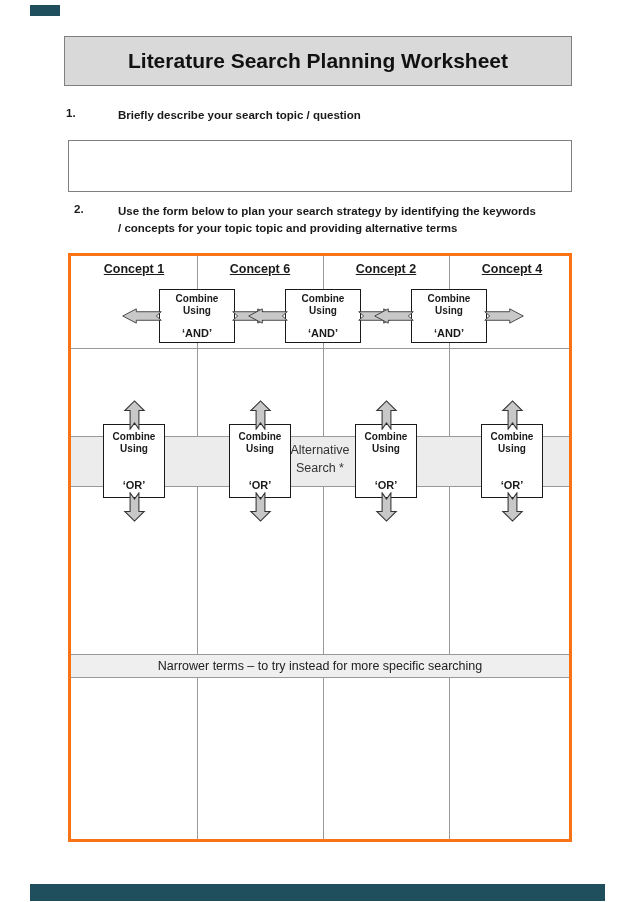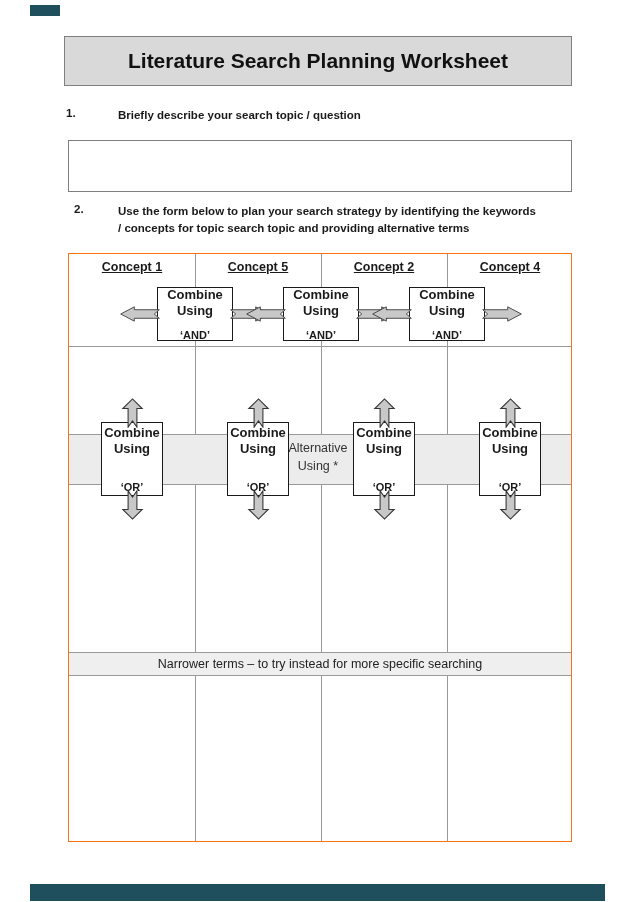--- a/index.html
+++ b/index.html
@@ -28,21 +28,21 @@
   .numbered{position:absolute;font-weight:bold;font-size:11.5px;line-height:17px;}
   .num{position:absolute;font-weight:bold;font-size:11.5px;}
 
   .topic-box{
     position:absolute;left:68px;top:140px;width:504px;height:52px;
     background:#fff;border:1px solid #7f7f7f;box-sizing:border-box;
   }
 
   .table{
     position:absolute;left:68px;top:253px;width:504px;height:589px;
-    border:1px solid #f97316;box-sizing:border-box;background:#fff;
+    border:3px solid #f97316;box-sizing:border-box;background:#fff;
   }
   .vline{position:absolute;top:0;bottom:0;width:1px;background:#999;z-index:1;}
   .hline{position:absolute;left:0;right:0;height:1px;background:#999;z-index:1;}
   .concept-header{
     position:absolute;top:6px;width:126px;text-align:center;
     font-weight:bold;font-size:12.5px;text-decoration:underline;z-index:2;
   }
   .band{
     position:absolute;left:0;width:100%;box-sizing:border-box;
     background:var(--band-fill);border-top:1px solid #999;border-bottom:1px solid #999;z-index:2;
@@ -50,24 +50,24 @@
   .band-alt{top:180px;height:51px;}
   .band-narrow{top:398px;height:24px;background:var(--narrower-band-fill);
     display:flex;align-items:center;justify-content:center;
     font-size:12.5px;color:#222;}
 
   .combine-box{
     position:absolute;background:#fff;border:1px solid #1a1a1a;box-sizing:border-box;
     display:flex;flex-direction:column;align-items:center;justify-content:center;
     text-align:center;z-index:4;
   }
-  .combine-box .small{font-size:13px;font-weight:bold;line-height:1.2;}
+  .combine-box .small{font-size:10px;font-weight:bold;line-height:1.2;}
   .combine-box .term{font-size:11px;font-weight:bold;}
   .and-box{width:76px;height:54px;top:33px;}
-  .and-box .term{margin-top:10px;text-decoration:underline;}
+  .and-box .term{margin-top:10px;}
   .or-box{width:62px;height:74px;top:168px;}
   .or-box .term{margin-top:24px;}
 
   .arrow{position:absolute;z-index:5;}
   .arrow polygon{fill:var(--arrow-fill);stroke:#333;stroke-width:1.2;stroke-linejoin:miter;}
   .h-arrow{width:40px;height:16px;top:52px;}
   .v-arrow{width:23px;height:30px;}
 
   .alt-label{
     position:absolute;left:199px;top:186px;width:100px;text-align:center;
@@ -86,32 +86,32 @@
     <h1>Literature Search Planning Worksheet</h1>
   </div>
 
   <span class="num" style="left:66px;top:107px;">1.</span>
   <span class="numbered" style="left:118px;top:107px;">Briefly describe your search topic / question</span>
 
   <div class="topic-box"></div>
 
   <span class="num" style="left:74px;top:203px;">2.</span>
   <span class="numbered" style="left:118px;top:203px;width:460px;">Use the form below to plan your search strategy by identifying the keywords</span>
-  <span class="numbered" style="left:118px;top:220px;width:460px;">/ concepts for topic search topic and providing alternative terms</span>
+  <span class="numbered" style="left:118px;top:220px;width:460px;">/ concepts for your topic topic and providing alternative terms</span>
 
   <div class="table">
 
     <div class="vline" style="left:126px;"></div>
     <div class="vline" style="left:252px;"></div>
     <div class="vline" style="left:378px;"></div>
 
     <div class="hline" style="top:92px;"></div>
 
     <div class="concept-header" style="left:0;">Concept 1</div>
-    <div class="concept-header" style="left:126px;">Concept 5</div>
+    <div class="concept-header" style="left:126px;">Concept 6</div>
     <div class="concept-header" style="left:252px;">Concept 2</div>
     <div class="concept-header" style="left:378px;">Concept 4</div>
 
     <svg class="arrow h-arrow" style="left:51px;" viewBox="0 0 56 22">
         <polygon points="55,5 20,5 20,1 1,11 20,21 20,17 55,17 48,11"></polygon>
       </svg>
     <div class="combine-box and-box" style="left:88px;">
       <span class="small">Combine</span>
       <span class="small">Using</span>
       <span class="term">‘AND’</span>
@@ -146,21 +146,21 @@
 
     <div class="cell" style="left:0;top:92px;height:88px;"></div>
     <div class="cell" style="left:126px;top:92px;height:88px;"></div>
     <div class="cell" style="left:252px;top:92px;height:88px;"></div>
     <div class="cell" style="left:378px;top:92px;height:88px;"></div>
 
     <div class="band band-alt"></div>
 
     <div class="alt-label">
       <div>Alternative</div>
-      <div>Using *</div>
+      <div>Search *</div>
     </div>
 
     <svg class="arrow v-arrow" style="left:52px;top:144px;" viewBox="0 0 24 34">
         <polygon points="7,33 12,26 17,33 17,12 23,12 12,1 1,12 7,12"></polygon>
       </svg>
     <div class="combine-box or-box" style="left:32px;">
       <span class="small">Combine</span>
       <span class="small">Using</span>
       <span class="term">‘OR’</span>
     </div>

